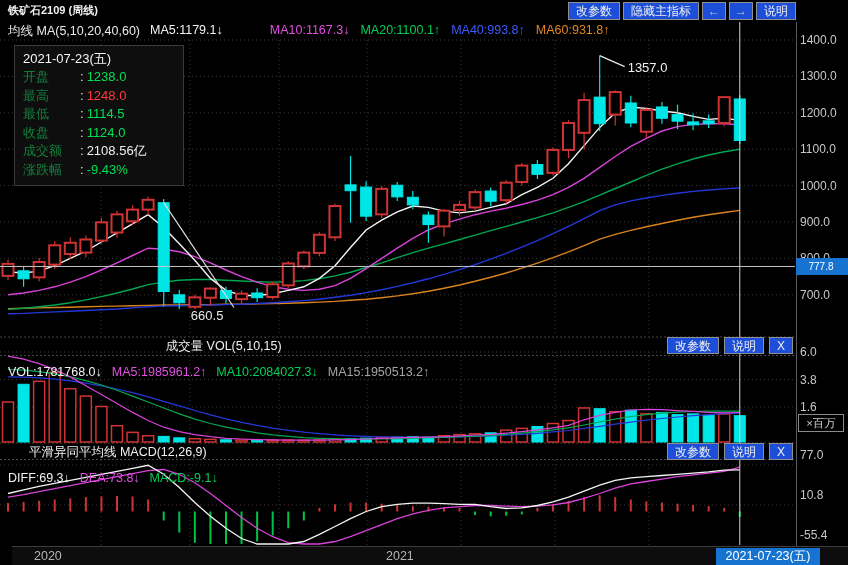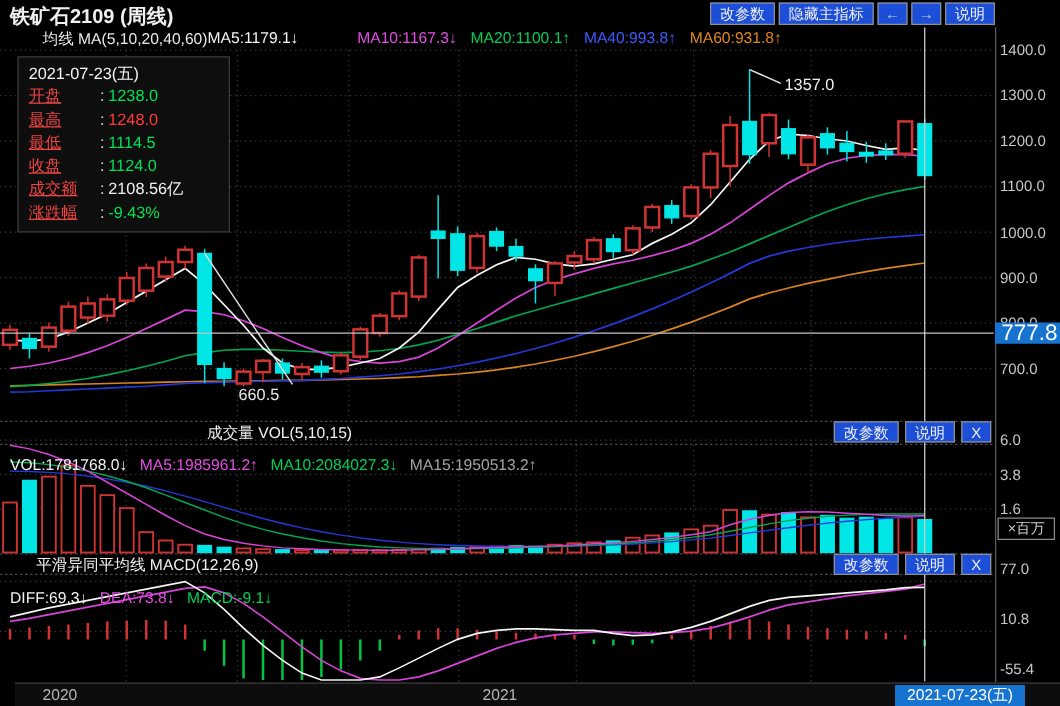--- a/index.html
+++ b/index.html
@@ -1,43 +1,43 @@
 <!DOCTYPE html>
 <html><head>
 <meta charset="utf-8">
 <style>
   html,body{margin:0;padding:0;background:#000;}
   .screen{position:relative;width:848px;height:565px;background:#000;overflow:hidden;
           font-family:"Liberation Sans","DejaVu Sans",sans-serif;-webkit-font-smoothing:antialiased;}
   #chart-svg{position:absolute;left:0;top:0;z-index:1;}
   .titlebar{position:absolute;left:0;top:0;right:0;height:21px;z-index:3;}
-  .title{position:absolute;left:8px;top:3px;font-size:16px;font-weight:600;color:#f0f0f0;}
+  .title{position:absolute;left:8px;top:3px;font-size:11px;font-weight:600;color:#f0f0f0;}
   .top-buttons{position:absolute;top:2px;right:52px;display:flex;gap:3px;z-index:4;}
   button{background:#1d4ed8;border:1px solid #8f8f8f;color:#f0f0f0;font-size:12px;
          font-family:inherit;padding:0 7px;height:17px;line-height:14px;cursor:pointer;white-space:nowrap;}
   .top-buttons button{height:18px;}
   button.arrow{font-weight:bold;color:#c8c8c8;padding:0 5px;}
   .ma-row{position:absolute;left:8px;top:23px;height:15px;font-size:12.5px;color:#e8e8e8;
-          display:flex;gap:0;white-space:nowrap;z-index:2;margin-left:26px;}
+          display:flex;gap:10px;white-space:nowrap;z-index:2;}
   .ma-row .items span{margin-right:11px;}
   .info-panel{position:absolute;left:14px;top:45px;width:152px;background:rgba(16,16,16,0.90);
               border:1px solid #3a3a3a;padding:3px 8px 5px 8px;font-size:13px;z-index:5;}
   .info-date{color:#f5f5f5;line-height:19px;}
   .info-row{line-height:18.6px;white-space:nowrap;}
-  .info-row .lbl{display:inline-block;width:57px;color:#ef4444;text-decoration:underline;}
+  .info-row .lbl{display:inline-block;width:57px;color:#15803d;}
   .info-row .colon{color:#e0e0e0;margin-right:3px;}
   .pane-header{position:absolute;left:8px;height:16px;font-size:12.5px;display:flex;gap:10px;
                align-items:center;color:#f0f0f0;white-space:nowrap;z-index:2;flex-direction:column;}
   .pane-header .items span{margin-right:10px;}
   .pane-buttons{position:absolute;display:flex;gap:5px;z-index:4;}
   .axis-label{position:absolute;left:800px;width:46px;font-size:12px;color:#c8c8c8;z-index:2;}
   .unit-box{position:absolute;left:798px;top:414px;width:44px;height:16px;border:1px solid #8a8a8a;
             color:#cccccc;font-size:11.5px;text-align:center;line-height:16px;z-index:2;}
   .price-highlight{position:absolute;left:796px;top:258px;width:50px;height:17px;background:#1673d0;
-                   color:#fff;font-size:18px;text-align:right;padding-right:3px;line-height:17px;z-index:6;}
+                   color:#fff;font-size:10px;text-align:center;padding-right:3px;line-height:17px;z-index:6;}
   .bottom-bar{position:absolute;left:12px;top:546px;width:848px;height:19px;background:#0d0d0d;
               border-top:1px solid #3c3c3c;z-index:3;}
   .x-label{position:absolute;top:2px;font-size:12.5px;color:#b5b5b5;}
   .date-highlight{position:absolute;left:704px;top:1px;width:104px;height:17px;background:#1673d0;
                   color:#fff;font-size:12.5px;text-align:center;line-height:17px;}
   .axis-sep{position:absolute;left:796px;top:22px;width:1px;height:524px;background:#5a5a5a;z-index:2;}
 </style>
 </head>
 <body>
 

